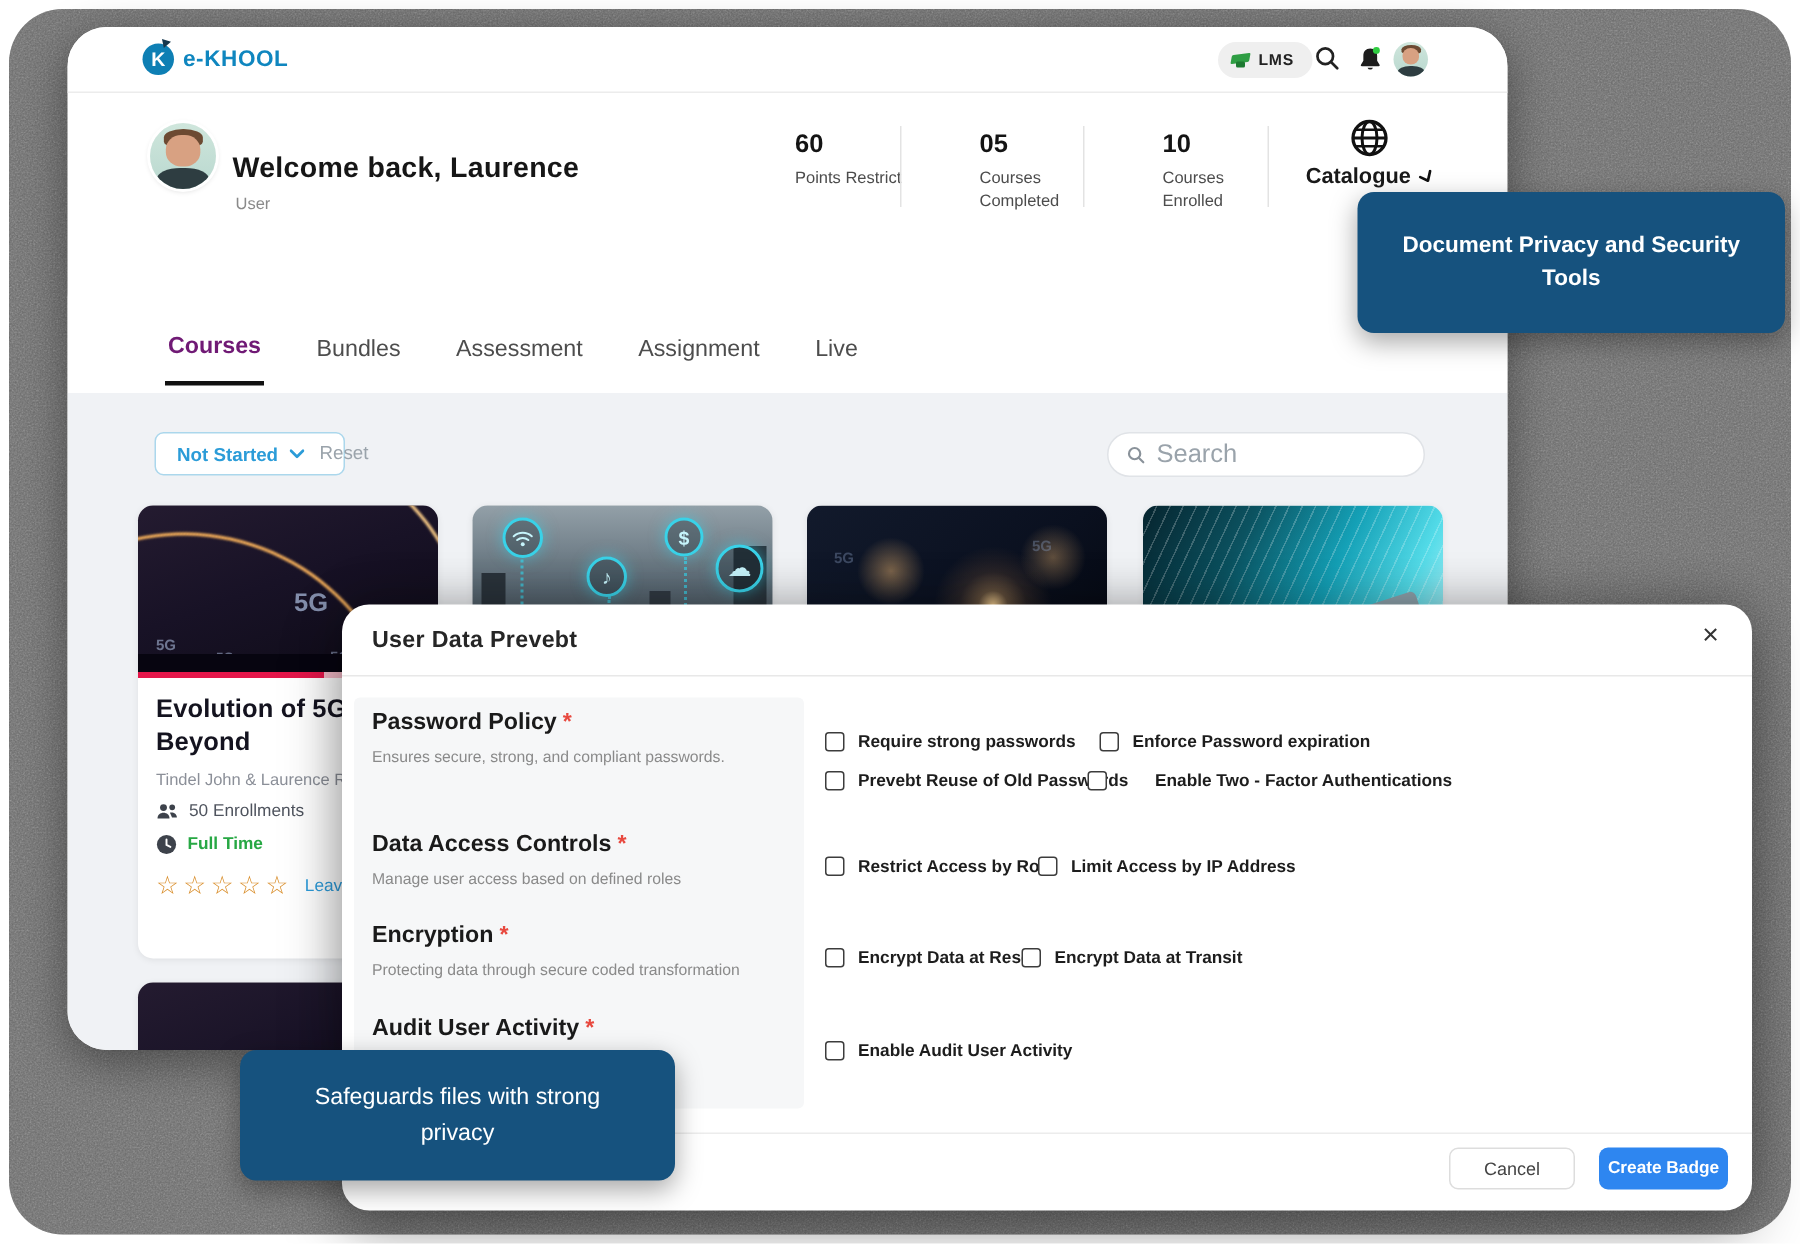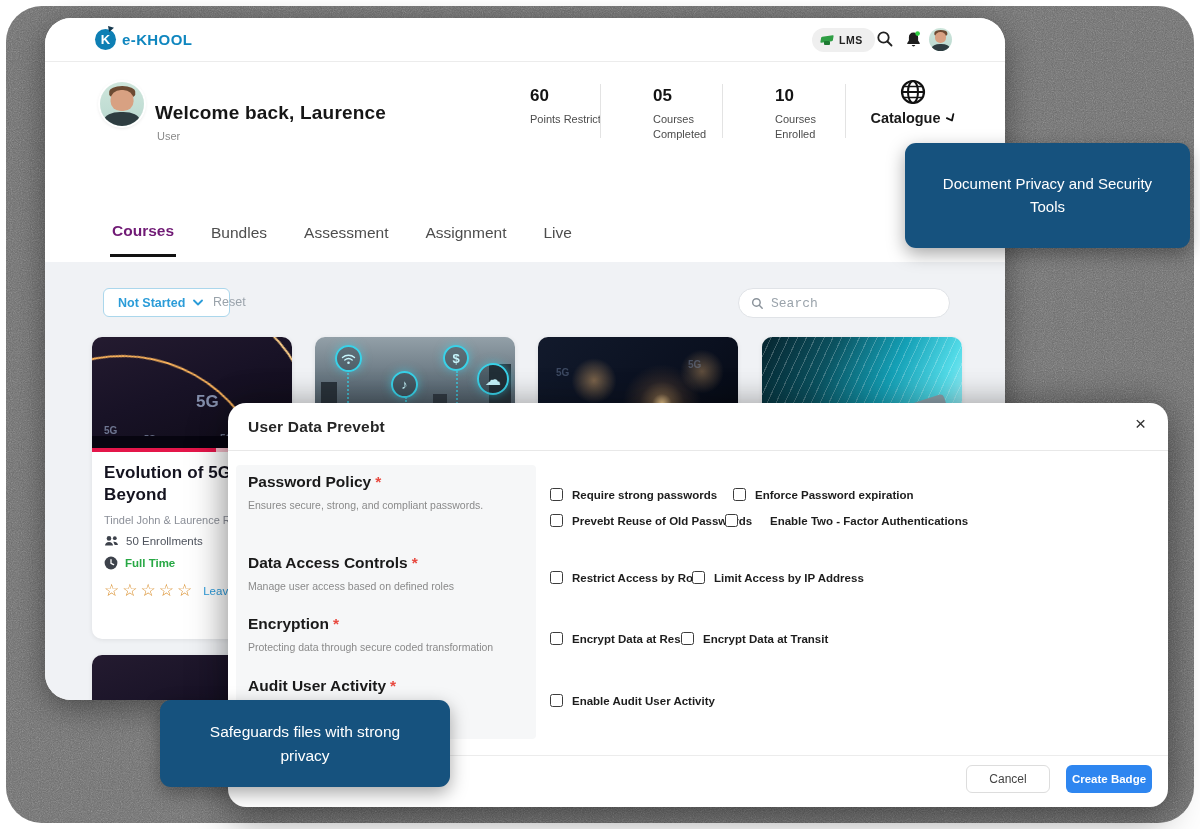--- a/index.html
+++ b/index.html
@@ -57,21 +57,21 @@
   .tab { font-size:15.5px; color:#4d4d4d; cursor:pointer; padding:20px 2px 14px; }
   .tab.active { color:#701a75; font-weight:800; border-bottom:3px solid #111; }
 
   .content { position:absolute; left:0; top:244px; width:100%; height:438px; background:#f0f2f5; }
 
   .filter-btn { position:absolute; left:58px; top:26px; height:29px; padding:0 26px 0 14px; background:#fff; border:1px solid #abd7ec;
                 border-radius:6px; display:flex; align-items:center; gap:8px; font-size:12.5px; font-weight:700; color:#2b9cd8; cursor:pointer; }
   .reset-label { position:absolute; left:168px; top:33px; font-size:12.5px; color:#9aa3ab; cursor:pointer; }
   .search-box { position:absolute; left:693px; top:26px; width:212px; height:30px; background:#fff; border:1px solid #e0e3e7;
                 border-radius:16px; display:flex; align-items:center; padding:0 12px; gap:7px; }
-  .search-box input { border:none; outline:none; font-size:13px; color:#555; width:150px; background:transparent; font-family:Liberation Mono, monospace; }
+  .search-box input { border:none; outline:none; font-size:17px; color:#555; width:150px; background:transparent; font-family:Liberation Sans, sans-serif; }
   .search-box input::placeholder { color:#9aa3ab; }
 
   .card { position:absolute; width:200px; background:#fff; border-radius:10px; box-shadow:0 1px 5px rgba(0,0,0,.08); }
   .card-img { position:relative; height:115px; border-radius:10px 10px 0 0; overflow:hidden; }
 
   
   .img-5g { background:linear-gradient(160deg,#241b30 0%,#181226 45%,#0e0b16 100%); }
   .img-5g .arc1 { position:absolute; left:-120px; top:18px; width:300px; height:300px; border:2px solid transparent;
                   border-top-color:#ffb65c; border-radius:50%; transform:rotate(18deg); filter:blur(.6px); }
   .img-5g .arc2 { position:absolute; left:-40px; top:-40px; width:260px; height:260px; border:2px solid transparent;
@@ -133,21 +133,21 @@
   .modal-footer { position:absolute; left:0; top:352px; width:100%; height:52px; border-top:1px solid #ececec; }
   .btn-cancel { position:absolute; left:738px; top:9px; width:84px; height:28px; background:#fff; border:1px solid #ddd;
                 border-radius:6px; font-size:12px; color:#444; font-family:"Liberation Sans",sans-serif; cursor:pointer; }
   .btn-primary { position:absolute; left:838px; top:9px; width:86px; height:28px; background:#2e86f0; border:none;
                  border-radius:6px; font-size:11.5px; font-weight:700; color:#fff; font-family:"Liberation Sans",sans-serif; cursor:pointer; }
 
   
   .tooltip { position:absolute; background:#16527e; border-radius:11px; color:#fff; display:flex; align-items:center;
              justify-content:center; text-align:center; font-size:15px; line-height:1.5; padding:0 26px; z-index:8;
              box-shadow:0 6px 18px rgba(0,0,0,.35); }
-  .tooltip-1 { left:905px; top:143px; width:285px; height:105px; }
+  .tooltip-1 { left:905px; top:128px; width:285px; height:94px;font-weight:bold; }
   .tooltip-2 { left:160px; top:700px; width:290px; height:87px; font-size:15.5px; }
 </style>
 </head>
 <body>
 
 <div class="stage">
 
   <div class="noise-bg">
     <svg xmlns="http://www.w3.org/2000/svg">
       <filter id="noiseF">

